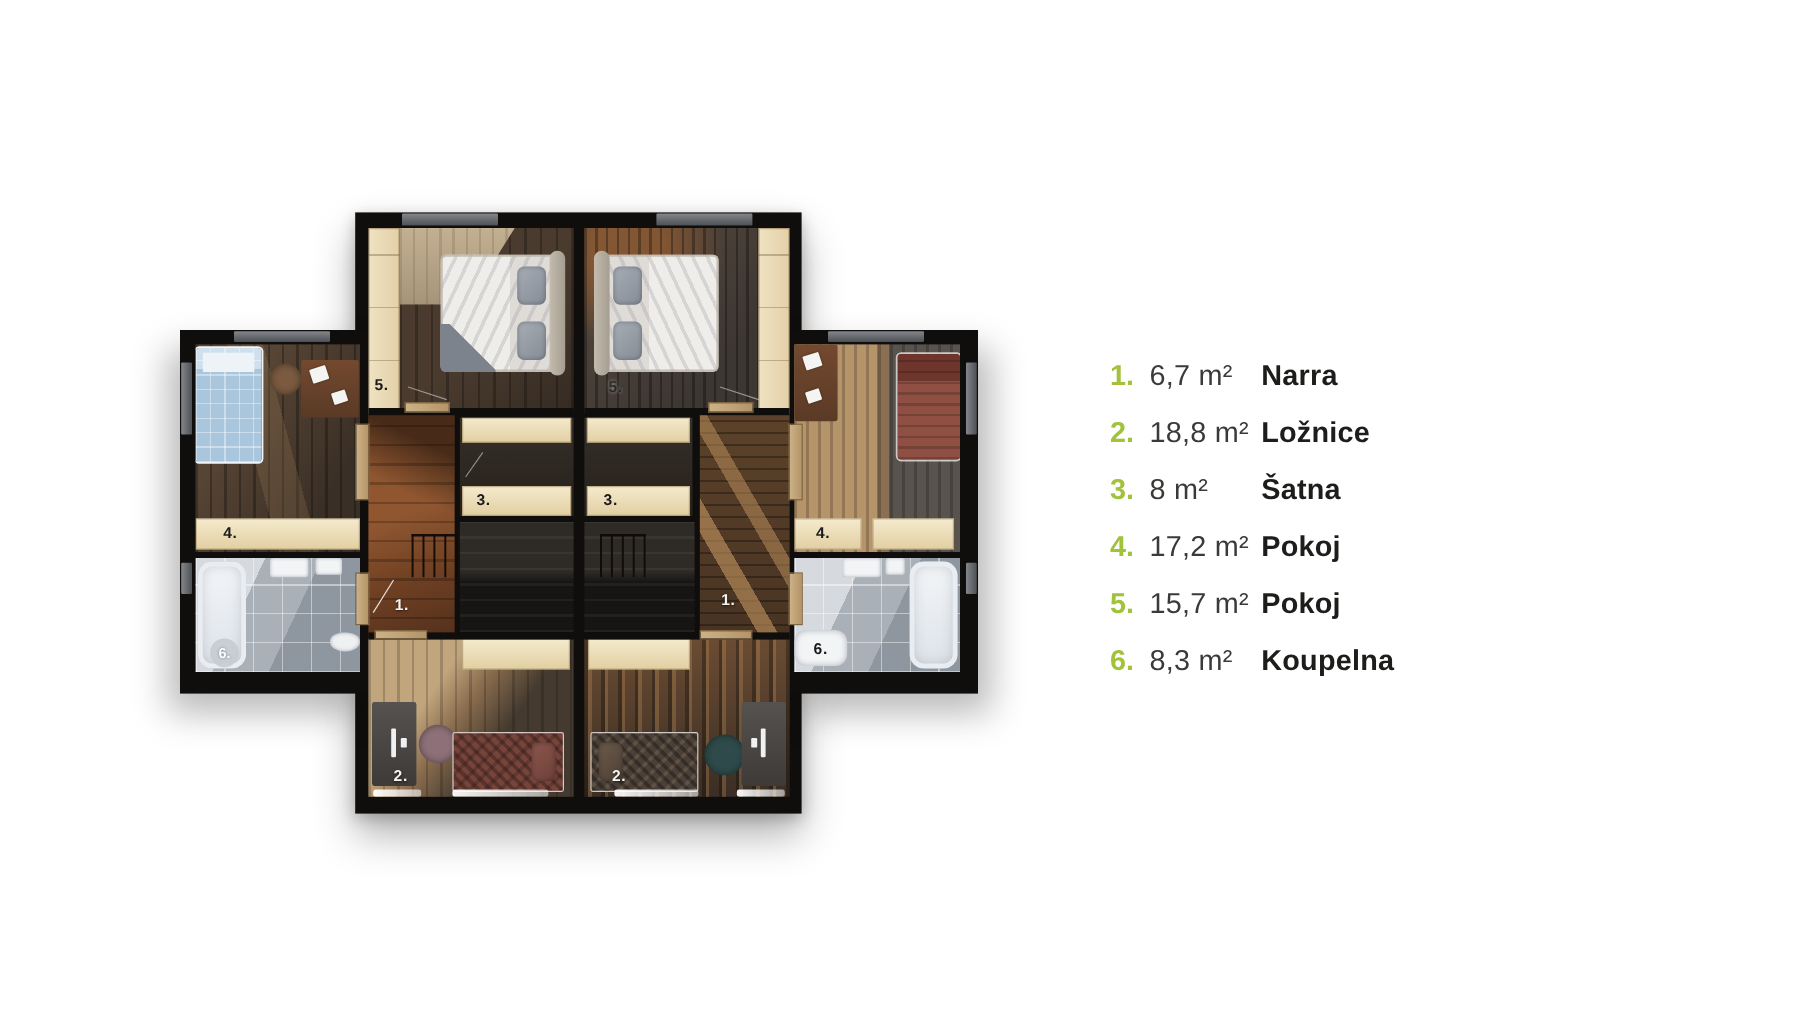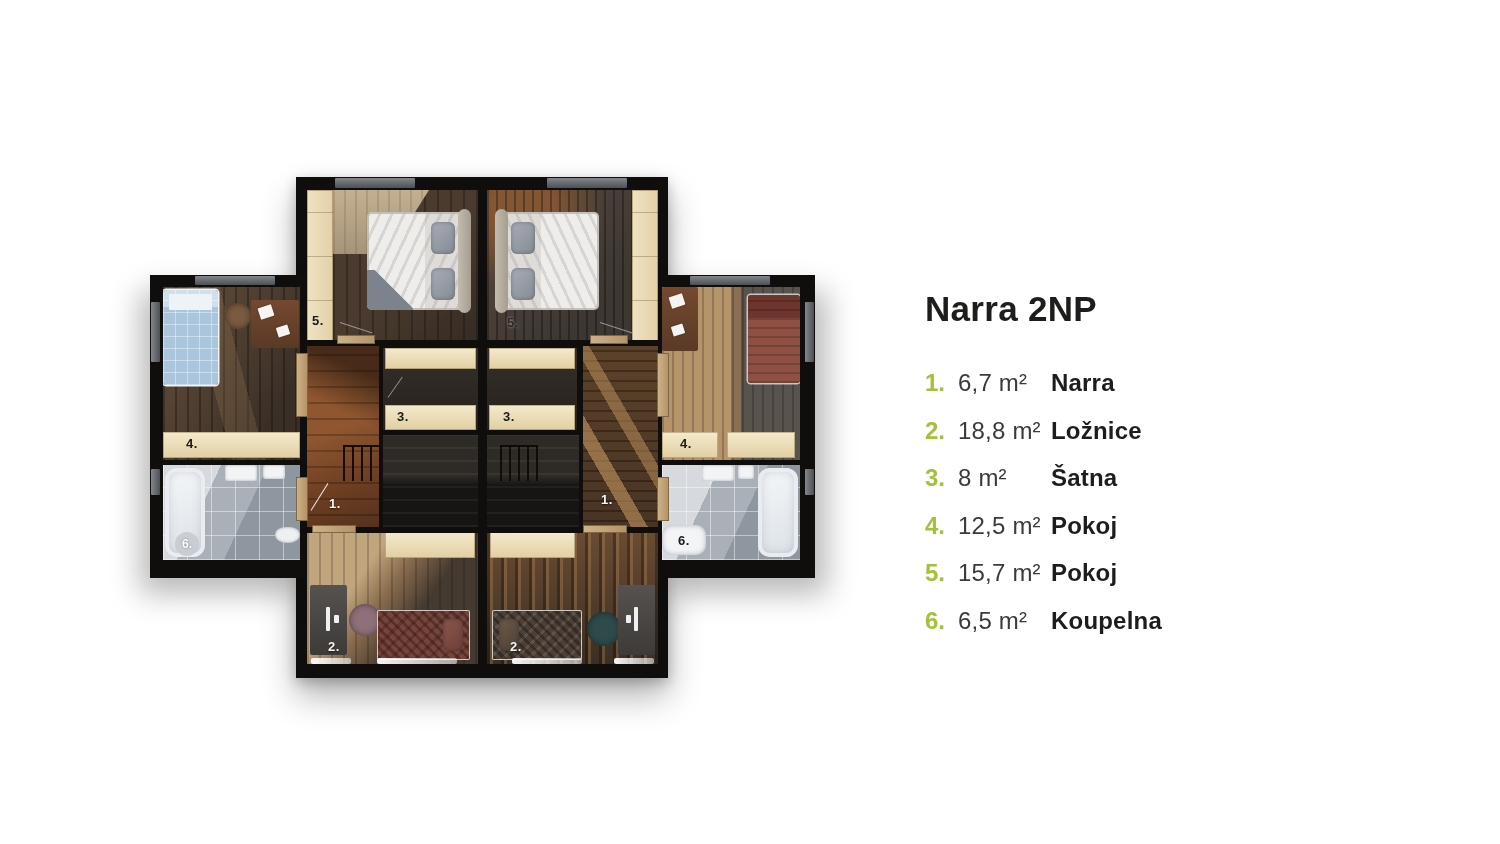--- a/index.html
+++ b/index.html
@@ -267,47 +267,46 @@
     <div class="jamb" style="left:162px;top:348px;width:44px;height:8px;"></div>
     <div class="jamb" style="left:433px;top:348px;width:44px;height:8px;"></div>
 
     <div class="swing" style="left:161px;top:333px;width:32px;transform:rotate(-58deg);"></div>
     <div class="swing dim" style="left:238px;top:220px;width:25px;transform:rotate(-55deg);"></div>
     <div class="swing dim" style="left:190px;top:145px;width:34px;transform:rotate(18deg);"></div>
     <div class="swing dim" style="left:450px;top:145px;width:34px;transform:rotate(18deg);"></div>
   </div>
 
   <div class="panel">
-    <h1 class="title">Narra 2NP</h1>
 
     <div class="legend-row">
       <span class="legend-num" style="color: rgb(161, 194, 58);">1.</span>
       <span class="legend-area">6,7 m²</span>
       <span class="legend-name">Narra</span>
     </div>
     <div class="legend-row">
       <span class="legend-num" style="color: rgb(161, 194, 58);">2.</span>
       <span class="legend-area">18,8 m²</span>
       <span class="legend-name">Ložnice</span>
     </div>
     <div class="legend-row">
       <span class="legend-num" style="color: rgb(161, 194, 58);">3.</span>
       <span class="legend-area">8 m²</span>
       <span class="legend-name">Šatna</span>
     </div>
     <div class="legend-row">
       <span class="legend-num" style="color: rgb(161, 194, 58);">4.</span>
-      <span class="legend-area">12,5 m²</span>
+      <span class="legend-area">17,2 m²</span>
       <span class="legend-name">Pokoj</span>
     </div>
     <div class="legend-row">
       <span class="legend-num" style="color: rgb(161, 194, 58);">5.</span>
       <span class="legend-area">15,7 m²</span>
       <span class="legend-name">Pokoj</span>
     </div>
     <div class="legend-row">
       <span class="legend-num" style="color: rgb(161, 194, 58);">6.</span>
-      <span class="legend-area">6,5 m²</span>
+      <span class="legend-area">8,3 m²</span>
       <span class="legend-name">Koupelna</span>
     </div>
   </div>
 
 </div>
 
 </body></html>

